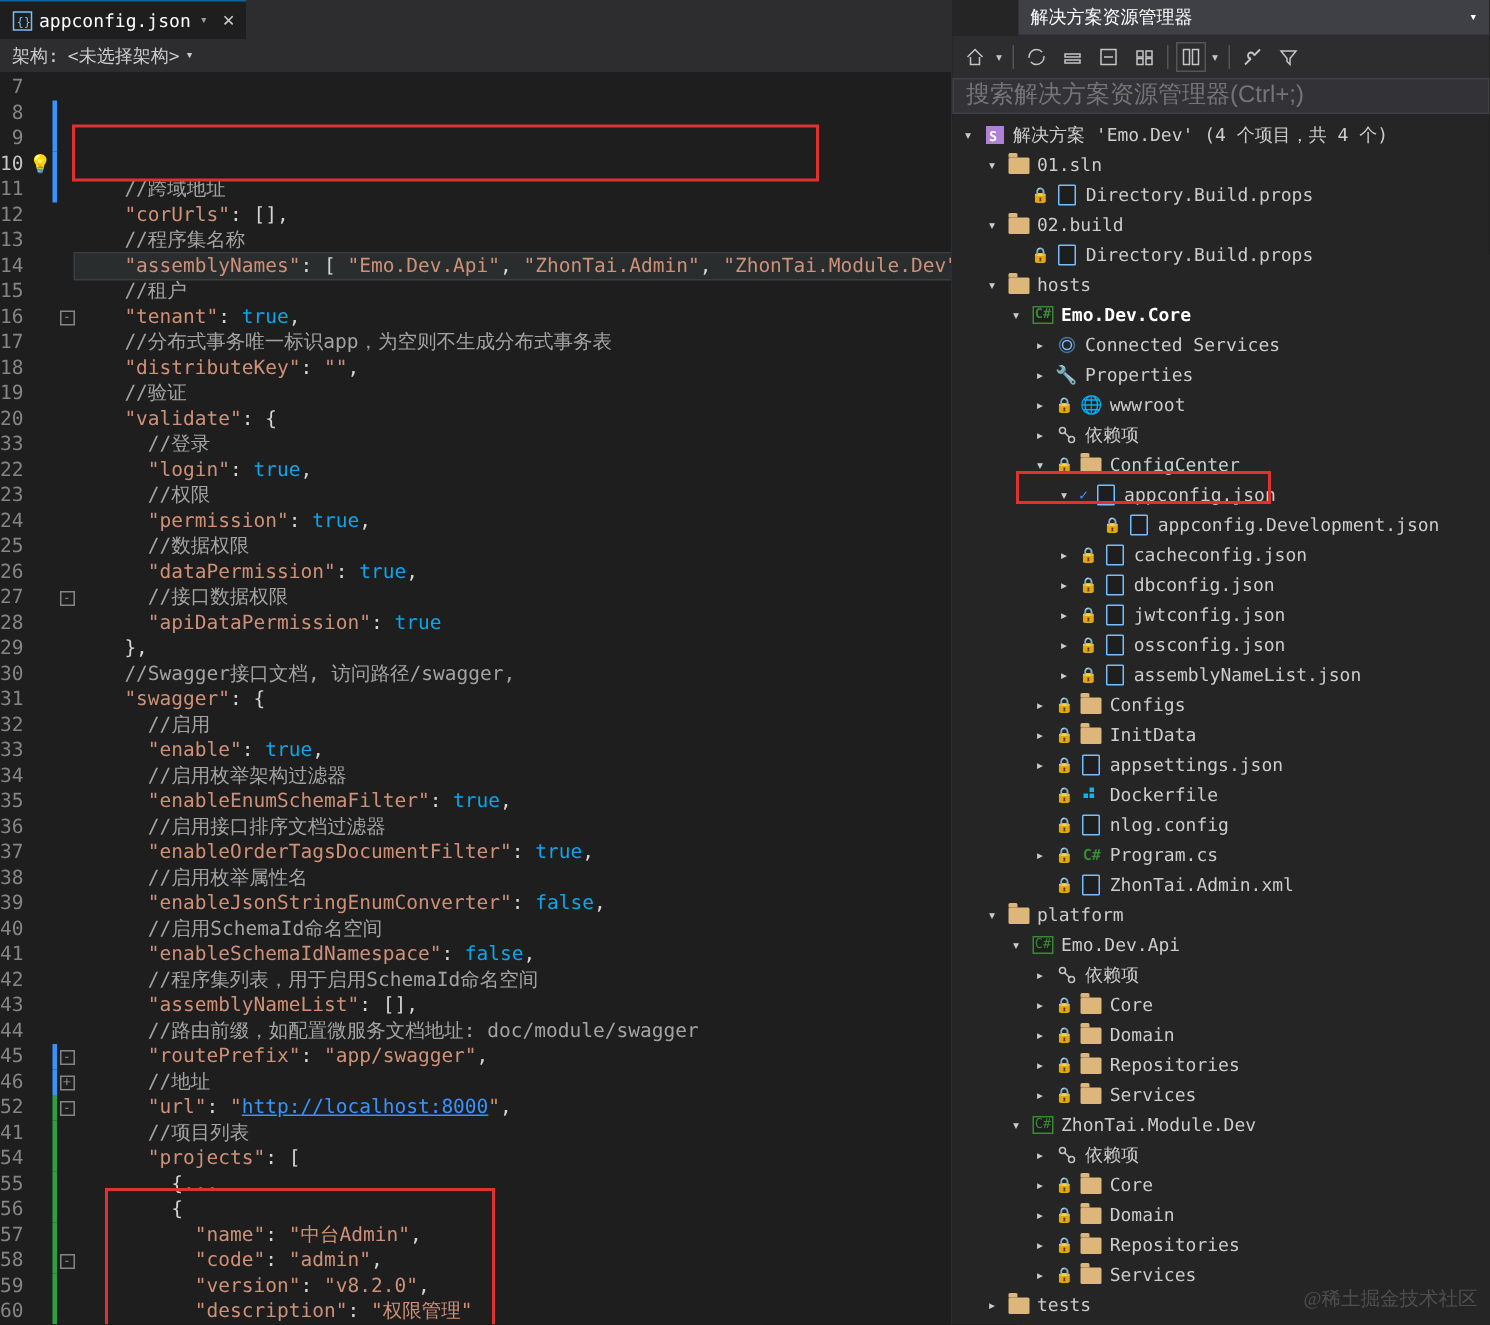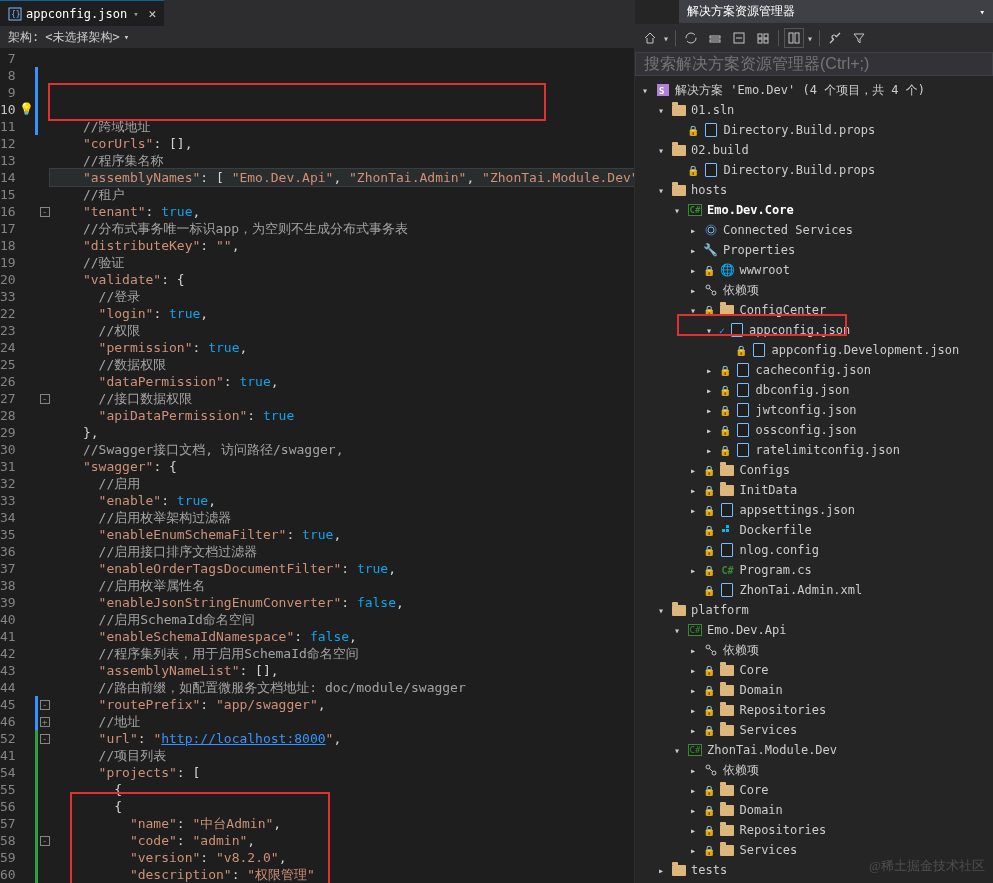--- a/index.html
+++ b/index.html
@@ -521,21 +521,21 @@
             <span class="ic-file"></span>
           </span>
           <span>ossconfig.json</span>
         </div>
         <div class="node" style="padding-left: 68px;">
           <span class="exp">▸</span>
           <span class="ic-lock">🔒</span>
           <span class="ic">
             <span class="ic-file"></span>
           </span>
-          <span>ratelimitconfig.json</span>
+          <span>assemblyNameList.json</span>
         </div>
         <div class="node" style="padding-left: 52px;">
           <span class="exp">▸</span>
           <span class="ic-lock">🔒</span>
           <span class="ic">
             <span class="ic-folder"></span>
           </span>
           <span>Configs</span>
         </div>
         <div class="node" style="padding-left: 52px;">

